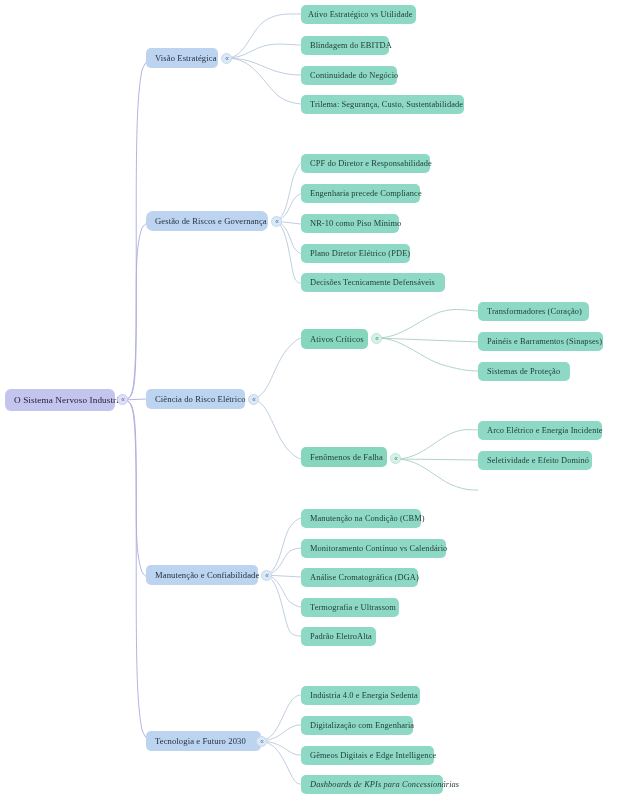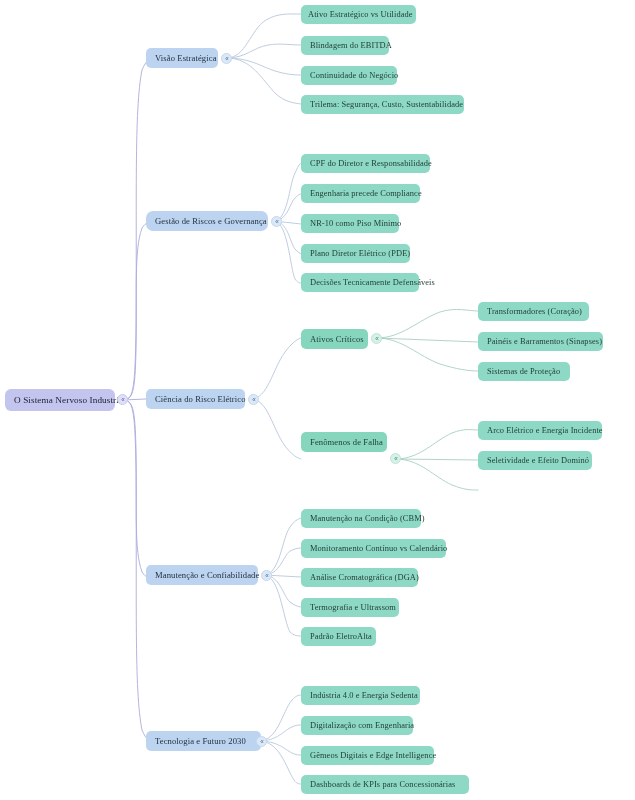--- a/index.html
+++ b/index.html
@@ -172,21 +172,21 @@
     </div>
   <div class="node lvl-leaf" style="left:301px;top:184px;width:119px;">
     <span>Engenharia precede Compliance</span>
     </div>
   <div class="node lvl-leaf" style="left:301px;top:214px;width:98px;">
     <span>NR-10 como Piso Mínimo</span>
     </div>
   <div class="node lvl-leaf" style="left:301px;top:244px;width:109px;">
     <span>Plano Diretor Elétrico (PDE)</span>
     </div>
-  <div class="node lvl-leaf" style="left:301px;top:273px;width:118px;">
+  <div class="node lvl-leaf" style="left:301px;top:273px;width:144px;">
     <span>Decisões Tecnicamente Defensáveis</span>
     </div>
 
   <div class="node lvl-1" style="left:146px;top:389px;width:99px;">
     <span>Ciência do Risco Elétrico</span>
   </div>
   <div class="toggle toggle-l1" style="left:248px;top:394px;">
       <b>«</b>
     </div>
 
@@ -200,21 +200,21 @@
   <div class="node lvl-leaf" style="left:478px;top:302px;width:111px;">
     <span>Transformadores (Coração)</span>
     </div>
   <div class="node lvl-leaf" style="left:478px;top:332px;width:125px;">
     <span>Painéis e Barramentos (Sinapses)</span>
     </div>
   <div class="node lvl-leaf" style="left:478px;top:362px;width:92px;">
     <span>Sistemas de Proteção</span>
     </div>
 
-  <div class="node lvl-mid" style="left:301px;top:432px;width:86px;">
+  <div class="node lvl-mid" style="left:301px;top:447px;width:86px;">
     <span>Fenômenos de Falha</span>
   </div>
   <div class="toggle toggle-mid" style="left:390px;top:453px;">
       <b>«</b>
     </div>
 
   <div class="node lvl-leaf" style="left:478px;top:421px;width:124px;">
     <span>Arco Elétrico e Energia Incidente</span>
     </div>
   <div class="node lvl-leaf" style="left:478px;top:451px;width:114px;">
@@ -253,17 +253,17 @@
 
   <div class="node lvl-leaf" style="left:301px;top:686px;width:119px;">
     <span>Indústria 4.0 e Energia Sedenta</span>
     </div>
   <div class="node lvl-leaf" style="left:301px;top:716px;width:112px;">
     <span>Digitalização com Engenharia</span>
     </div>
   <div class="node lvl-leaf" style="left:301px;top:746px;width:133px;">
     <span>Gêmeos Digitais e Edge Intelligence</span>
     </div>
-  <div class="node lvl-leaf" style="left:301px;top:775px;width:168px;">
+  <div class="node lvl-leaf" style="left:301px;top:775px;width:142px;font-style:italic;">
     <span>Dashboards de KPIs para Concessionárias</span>
     </div>
 
 </div>
 
 </body></html>

